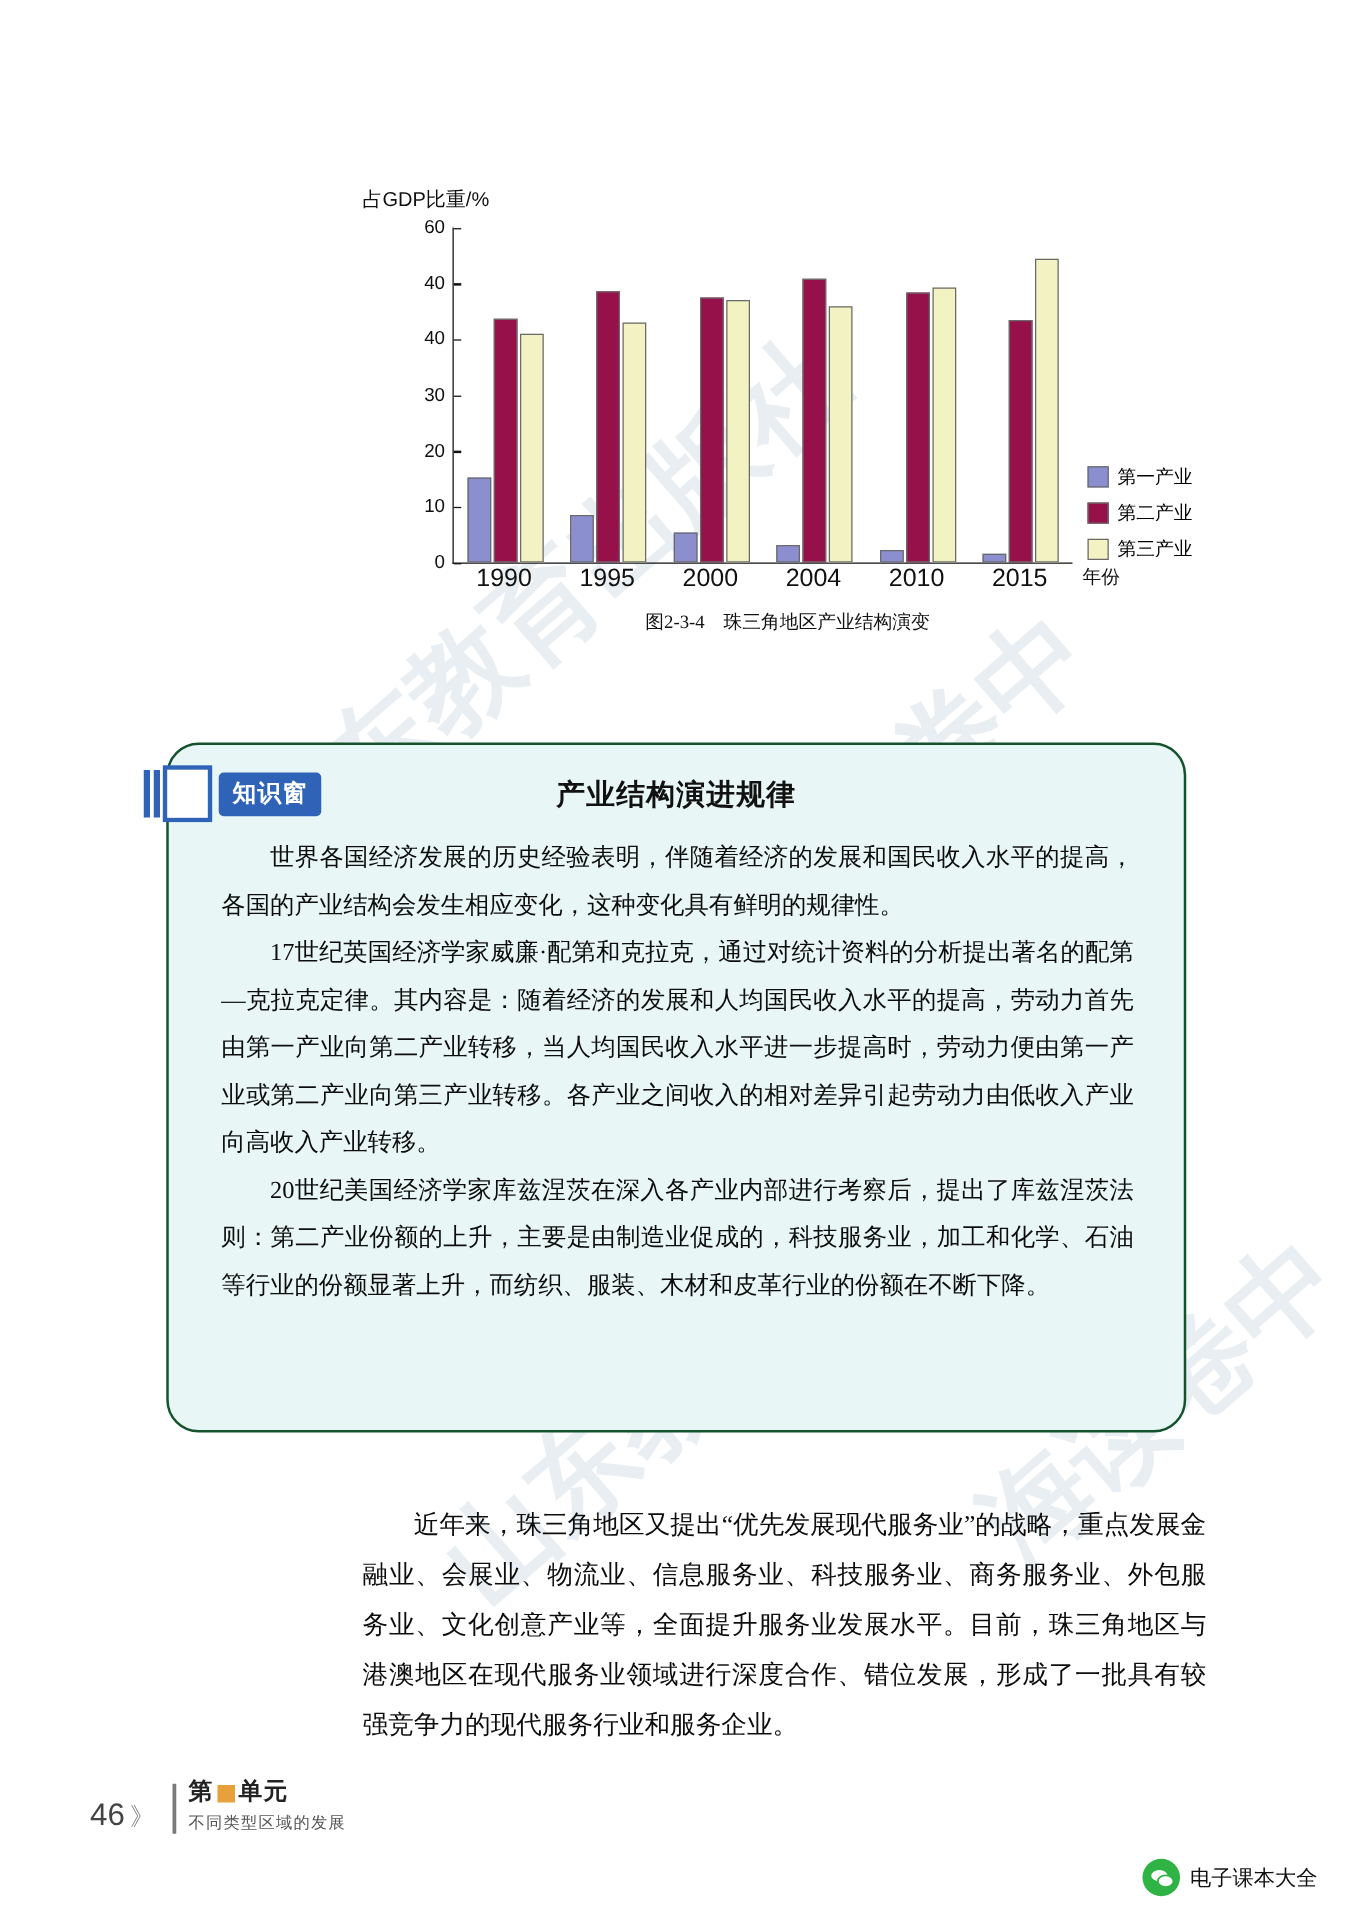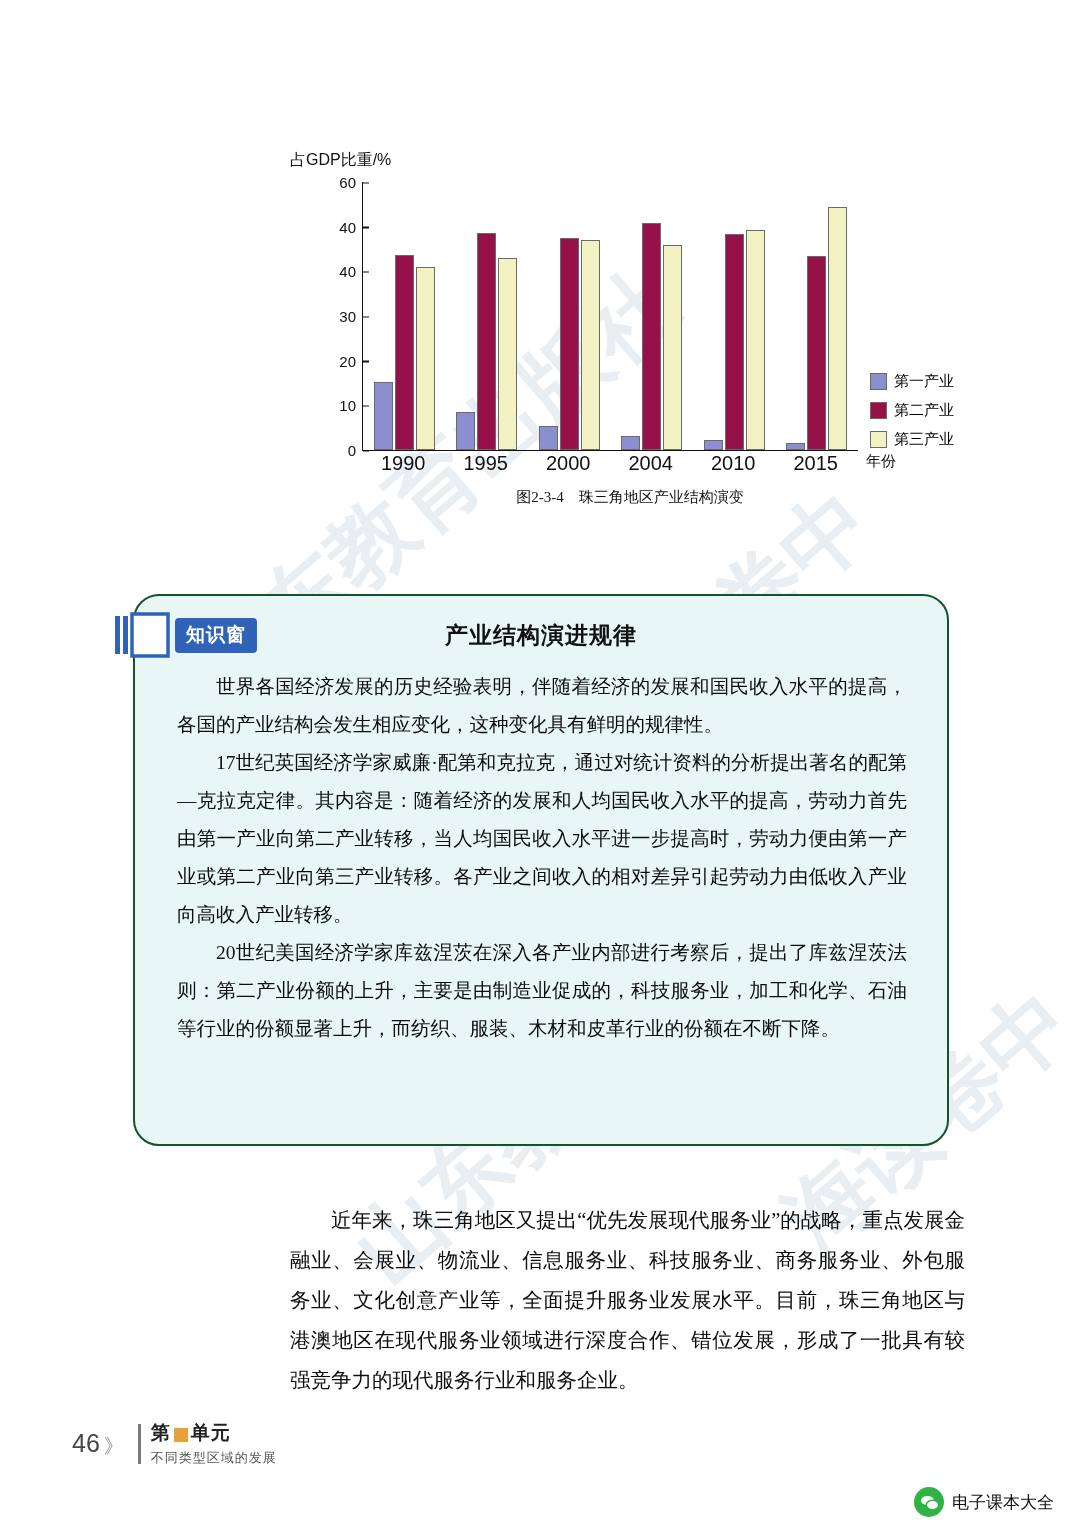--- a/index.html
+++ b/index.html
@@ -170,21 +170,21 @@
     color:#0d0d0d;
     text-align:justify;
     text-indent:2em;
     z-index:10;
   }
 
   
   .footer {
     position:absolute;
     left:72px; top:1420px;
-    display:flex; align-items:center;
+    display:flex; align-items:flex-end;
     z-index:10;
   }
   .page-num {
     font-size:25px; color:#444;
     font-family:"Liberation Sans", sans-serif;
     margin-right:4px;
   }
   .page-chev { font-size:20px; color:#888; margin-right:14px; padding-top:5px;}
   .footer-bar { width:3px; background:#7a7a7a; height:40px; margin-right:10px; }
   .footer-unit { font-size:19px; font-weight:bold; color:#222; letter-spacing:1px; }

